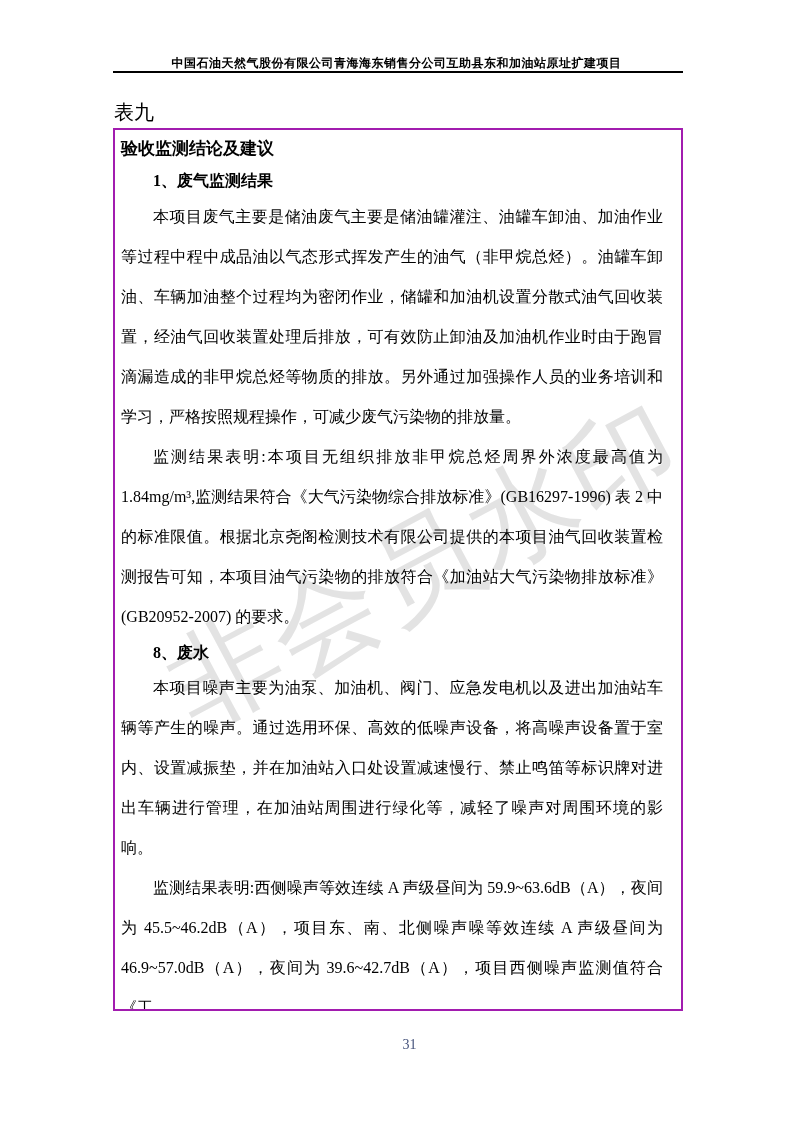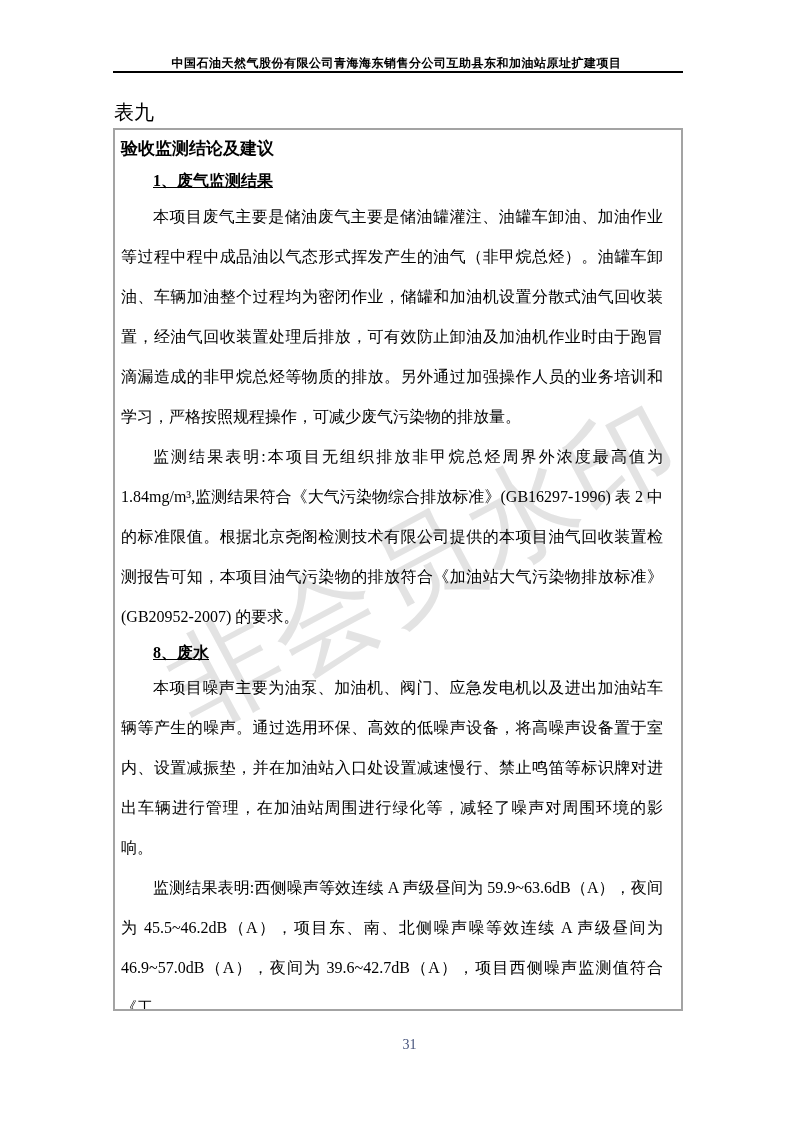--- a/index.html
+++ b/index.html
@@ -58,37 +58,36 @@
     white-space: nowrap;
     user-select: none;
   }
   .panel {
     position: absolute;
     left: 113px;
     top: 128px;
     width: 570px;
     height: 883px;
     box-sizing: border-box;
-    border: 2px solid #a3a3a3;
+    border: 2px solid #a21caf;
     padding: 2px 18px 0 6px;
     z-index: 1;
     background: transparent;
     overflow: hidden;
   }
   .panel-title {
     font-size: 17px;
     font-weight: bold;
     line-height: 33px;
   }
   .section-heading {
     font-size: 16px;
     font-weight: bold;
     line-height: 31.5px;
     text-indent: 2em;
-    text-decoration: underline;
   }
   .para {
     margin: 0;
     font-size: 16px;
     line-height: 40px;
     text-align: justify;
     text-indent: 2em;
   }
   .page-number {
     position: absolute;

